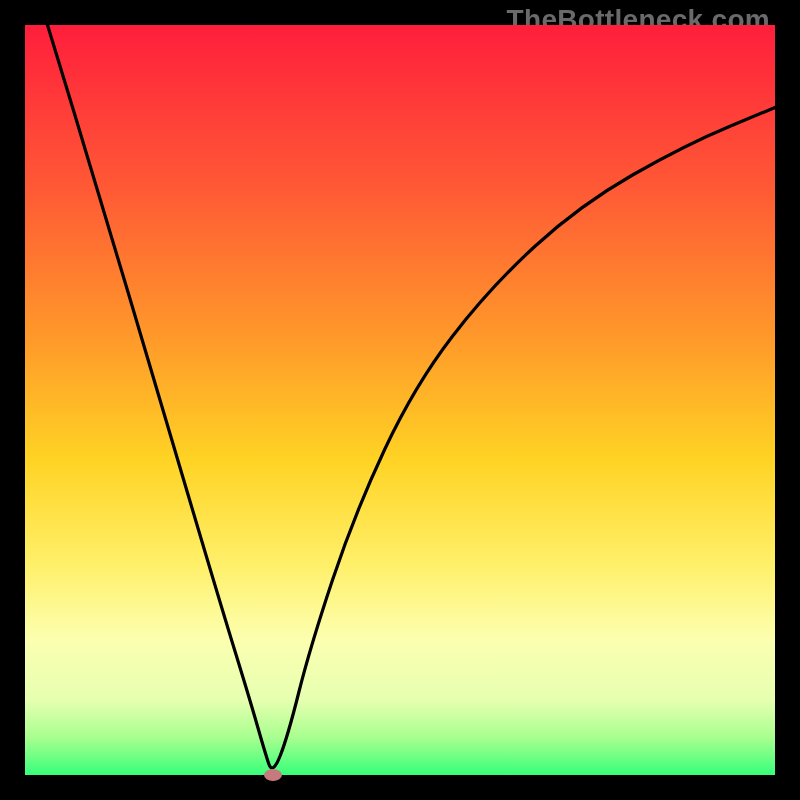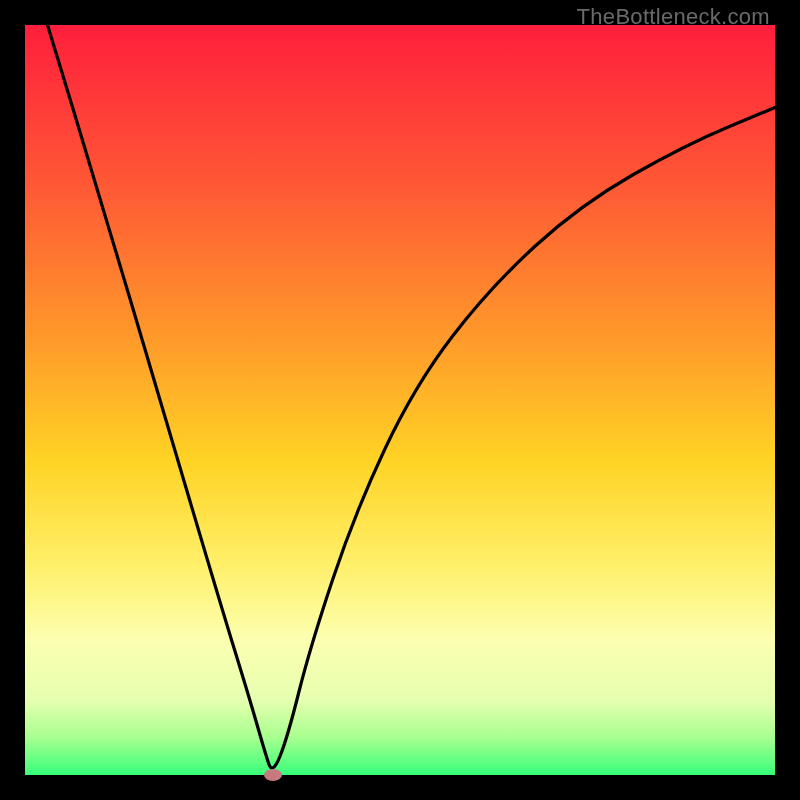--- a/index.html
+++ b/index.html
@@ -37,23 +37,23 @@
       #e6ffb0 90%,
       #a8ff8f 95%,
       #37ff7a 100%
     );
   }
   .watermark {
     position: absolute;
     top: 4px;
     right: 30px;
     color: #6a6a6a;
-    font-size: 22px;
+    font-size: 28px;
     letter-spacing: 0.3px;
-    font-weight: 400;
+    font-weight: 700;
     user-select: none;
   }
   svg.curve {
     position: absolute;
     left: 0;
     top: 0;
     width: 750px;
     height: 750px;
     overflow: visible;
   }

